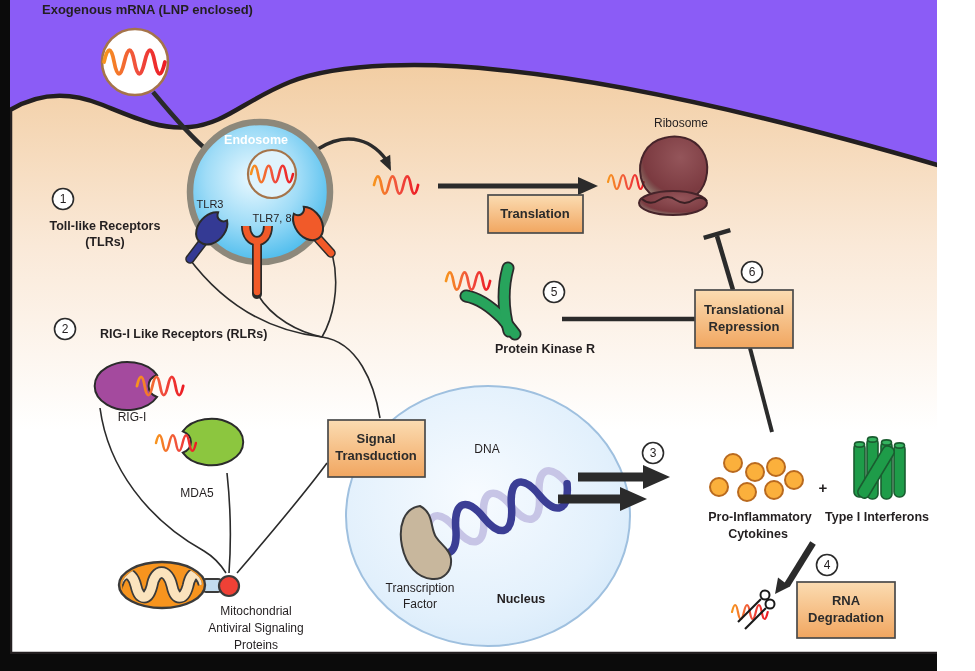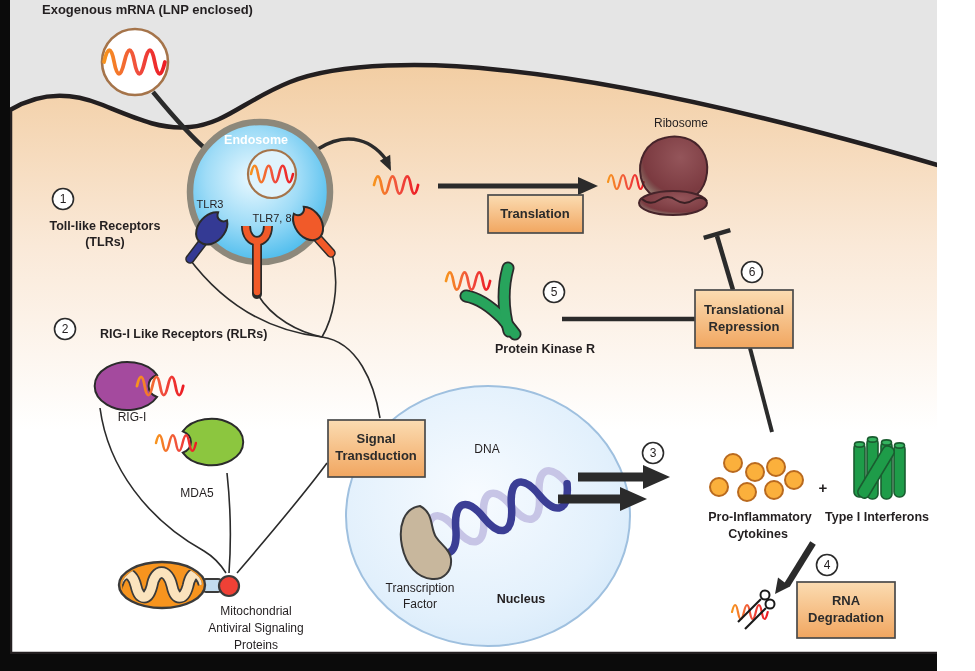--- a/index.html
+++ b/index.html
@@ -1,16 +1,16 @@
 <!DOCTYPE html>
 <html><head>
 <meta charset="utf-8">
 <style>
   html,body { margin:0; padding:0; background:#ffffff; }
-  .stage { position:relative; width:937px; height:671px; background:#e5e5e5; overflow:hidden;
+  .stage { position:relative; width:937px; height:671px; background:#8b5cf6; overflow:hidden;
            font-family:"Liberation Sans", sans-serif; }
   svg { display:block; }
   svg text { font-family:"Liberation Sans", sans-serif; fill:#231F20; }
   .t-title { font-size:13px; font-weight:600; }
   .t-reg   { font-size:12px; }
   .t-bold  { font-size:12.5px; font-weight:bold; }
   .t-box   { font-size:13px; font-weight:bold; fill:#2b2b2b; }
   .t-white { font-size:12.5px; font-weight:bold; fill:#ffffff; }
   .t-small { font-size:11px; }
   .t-num   { font-size:12px; }

